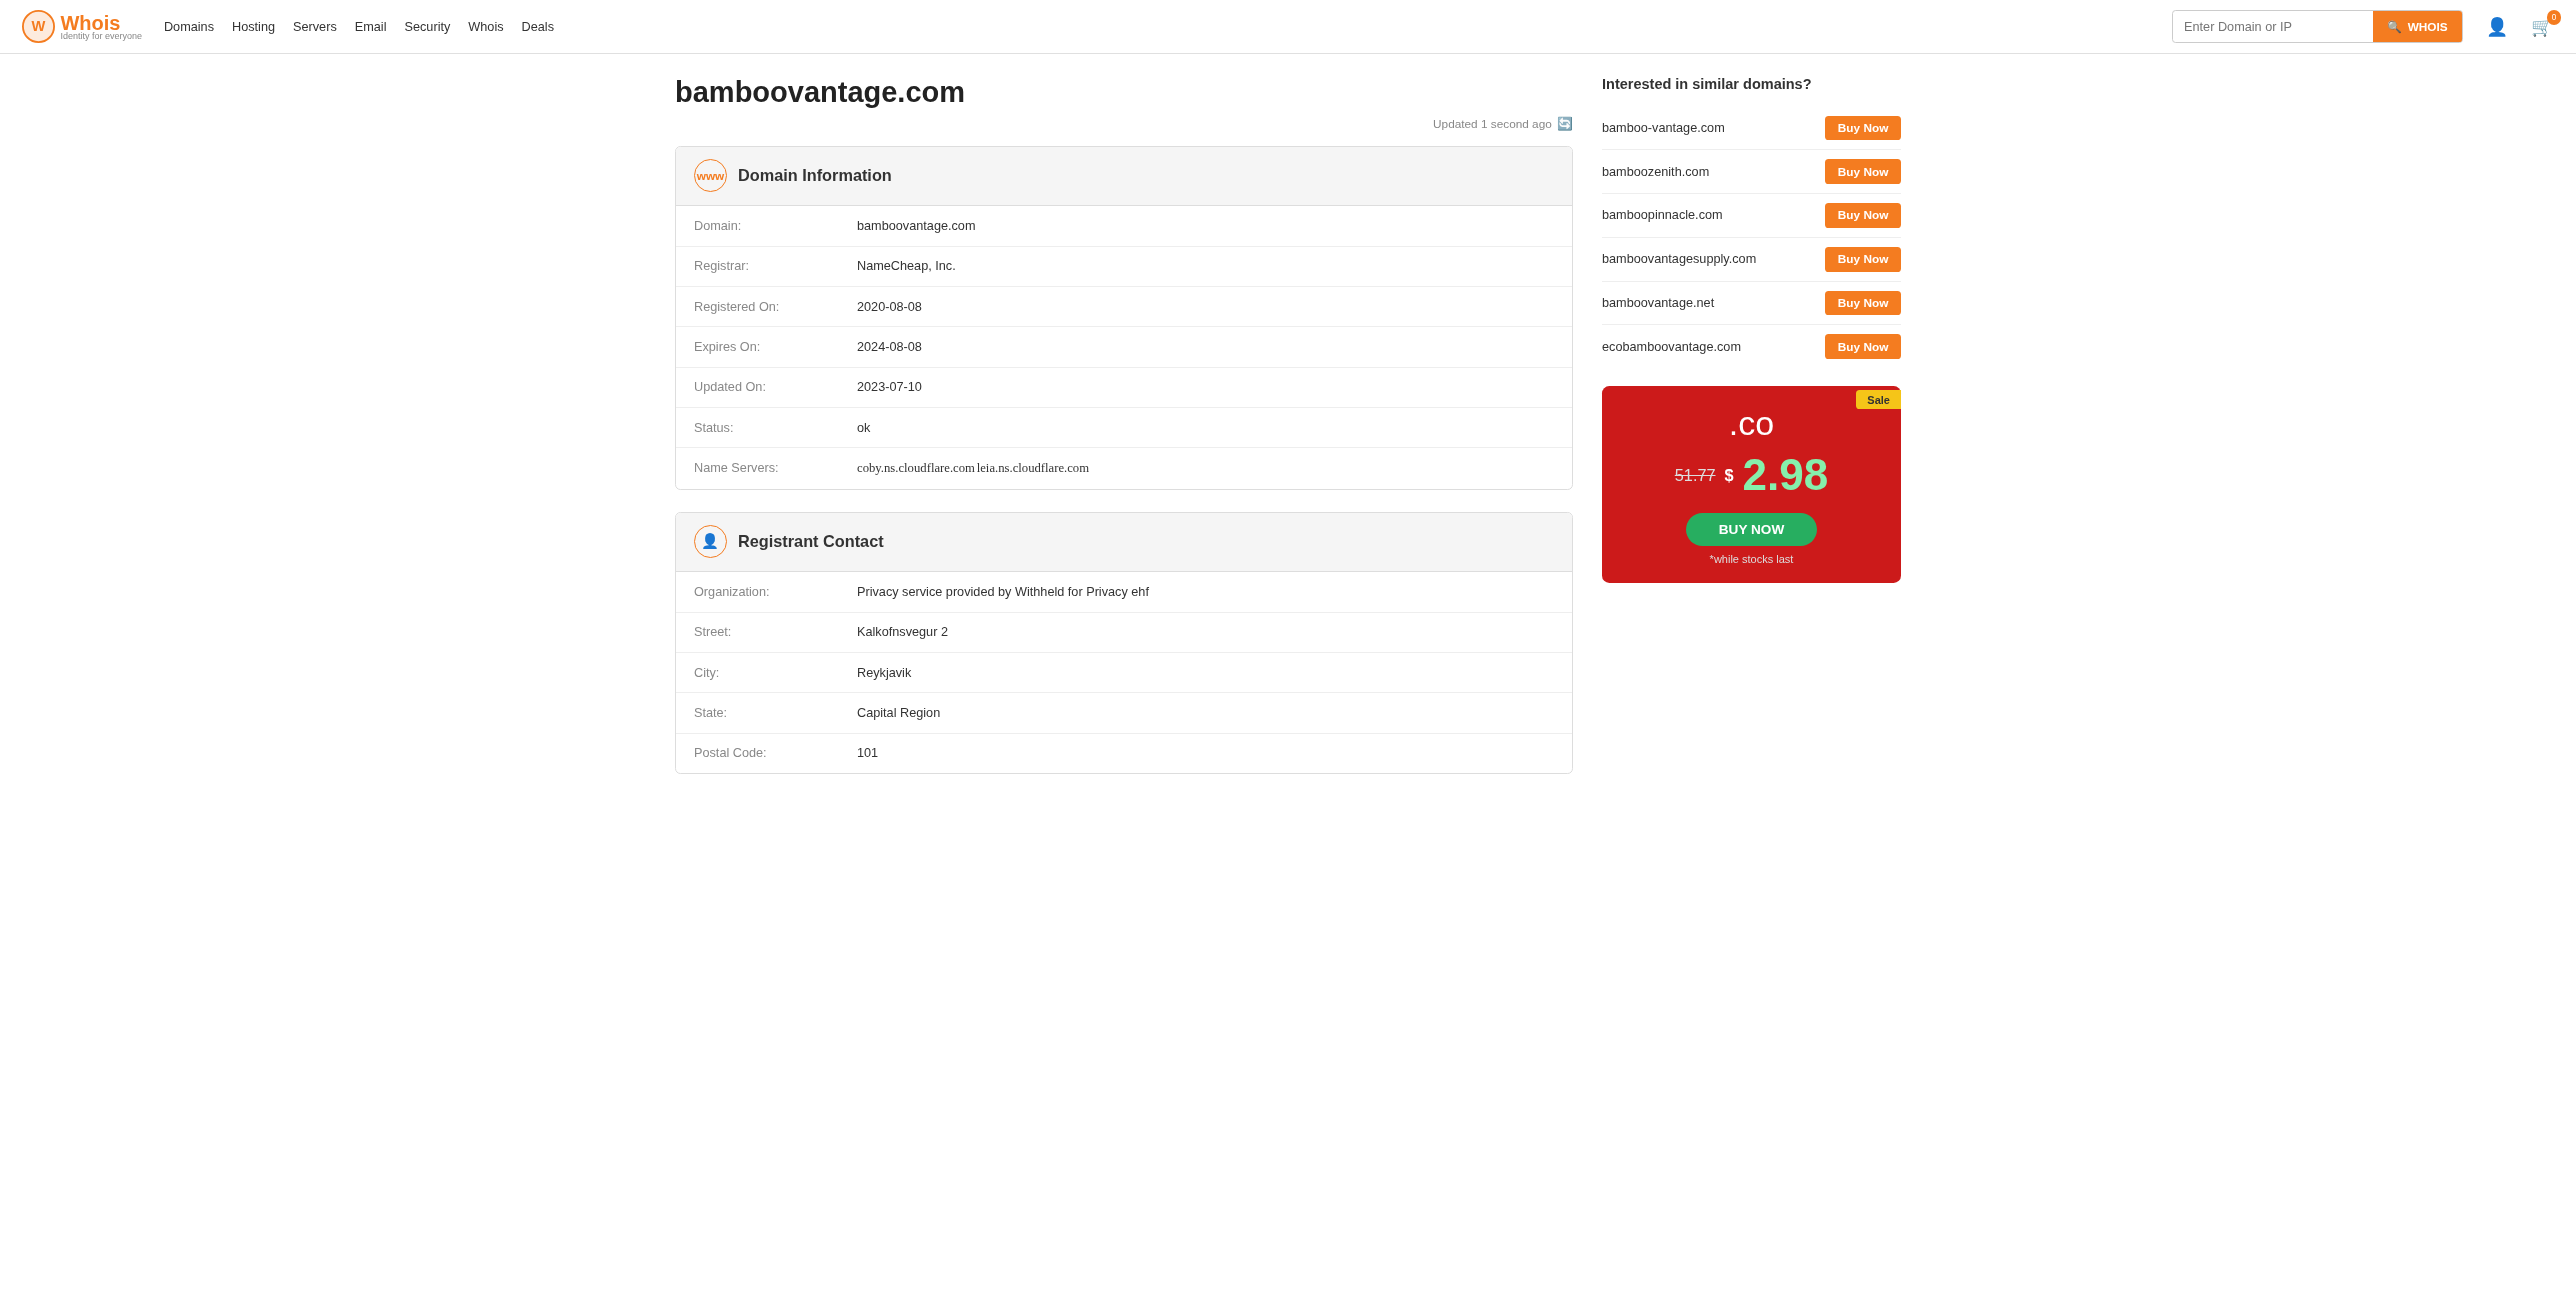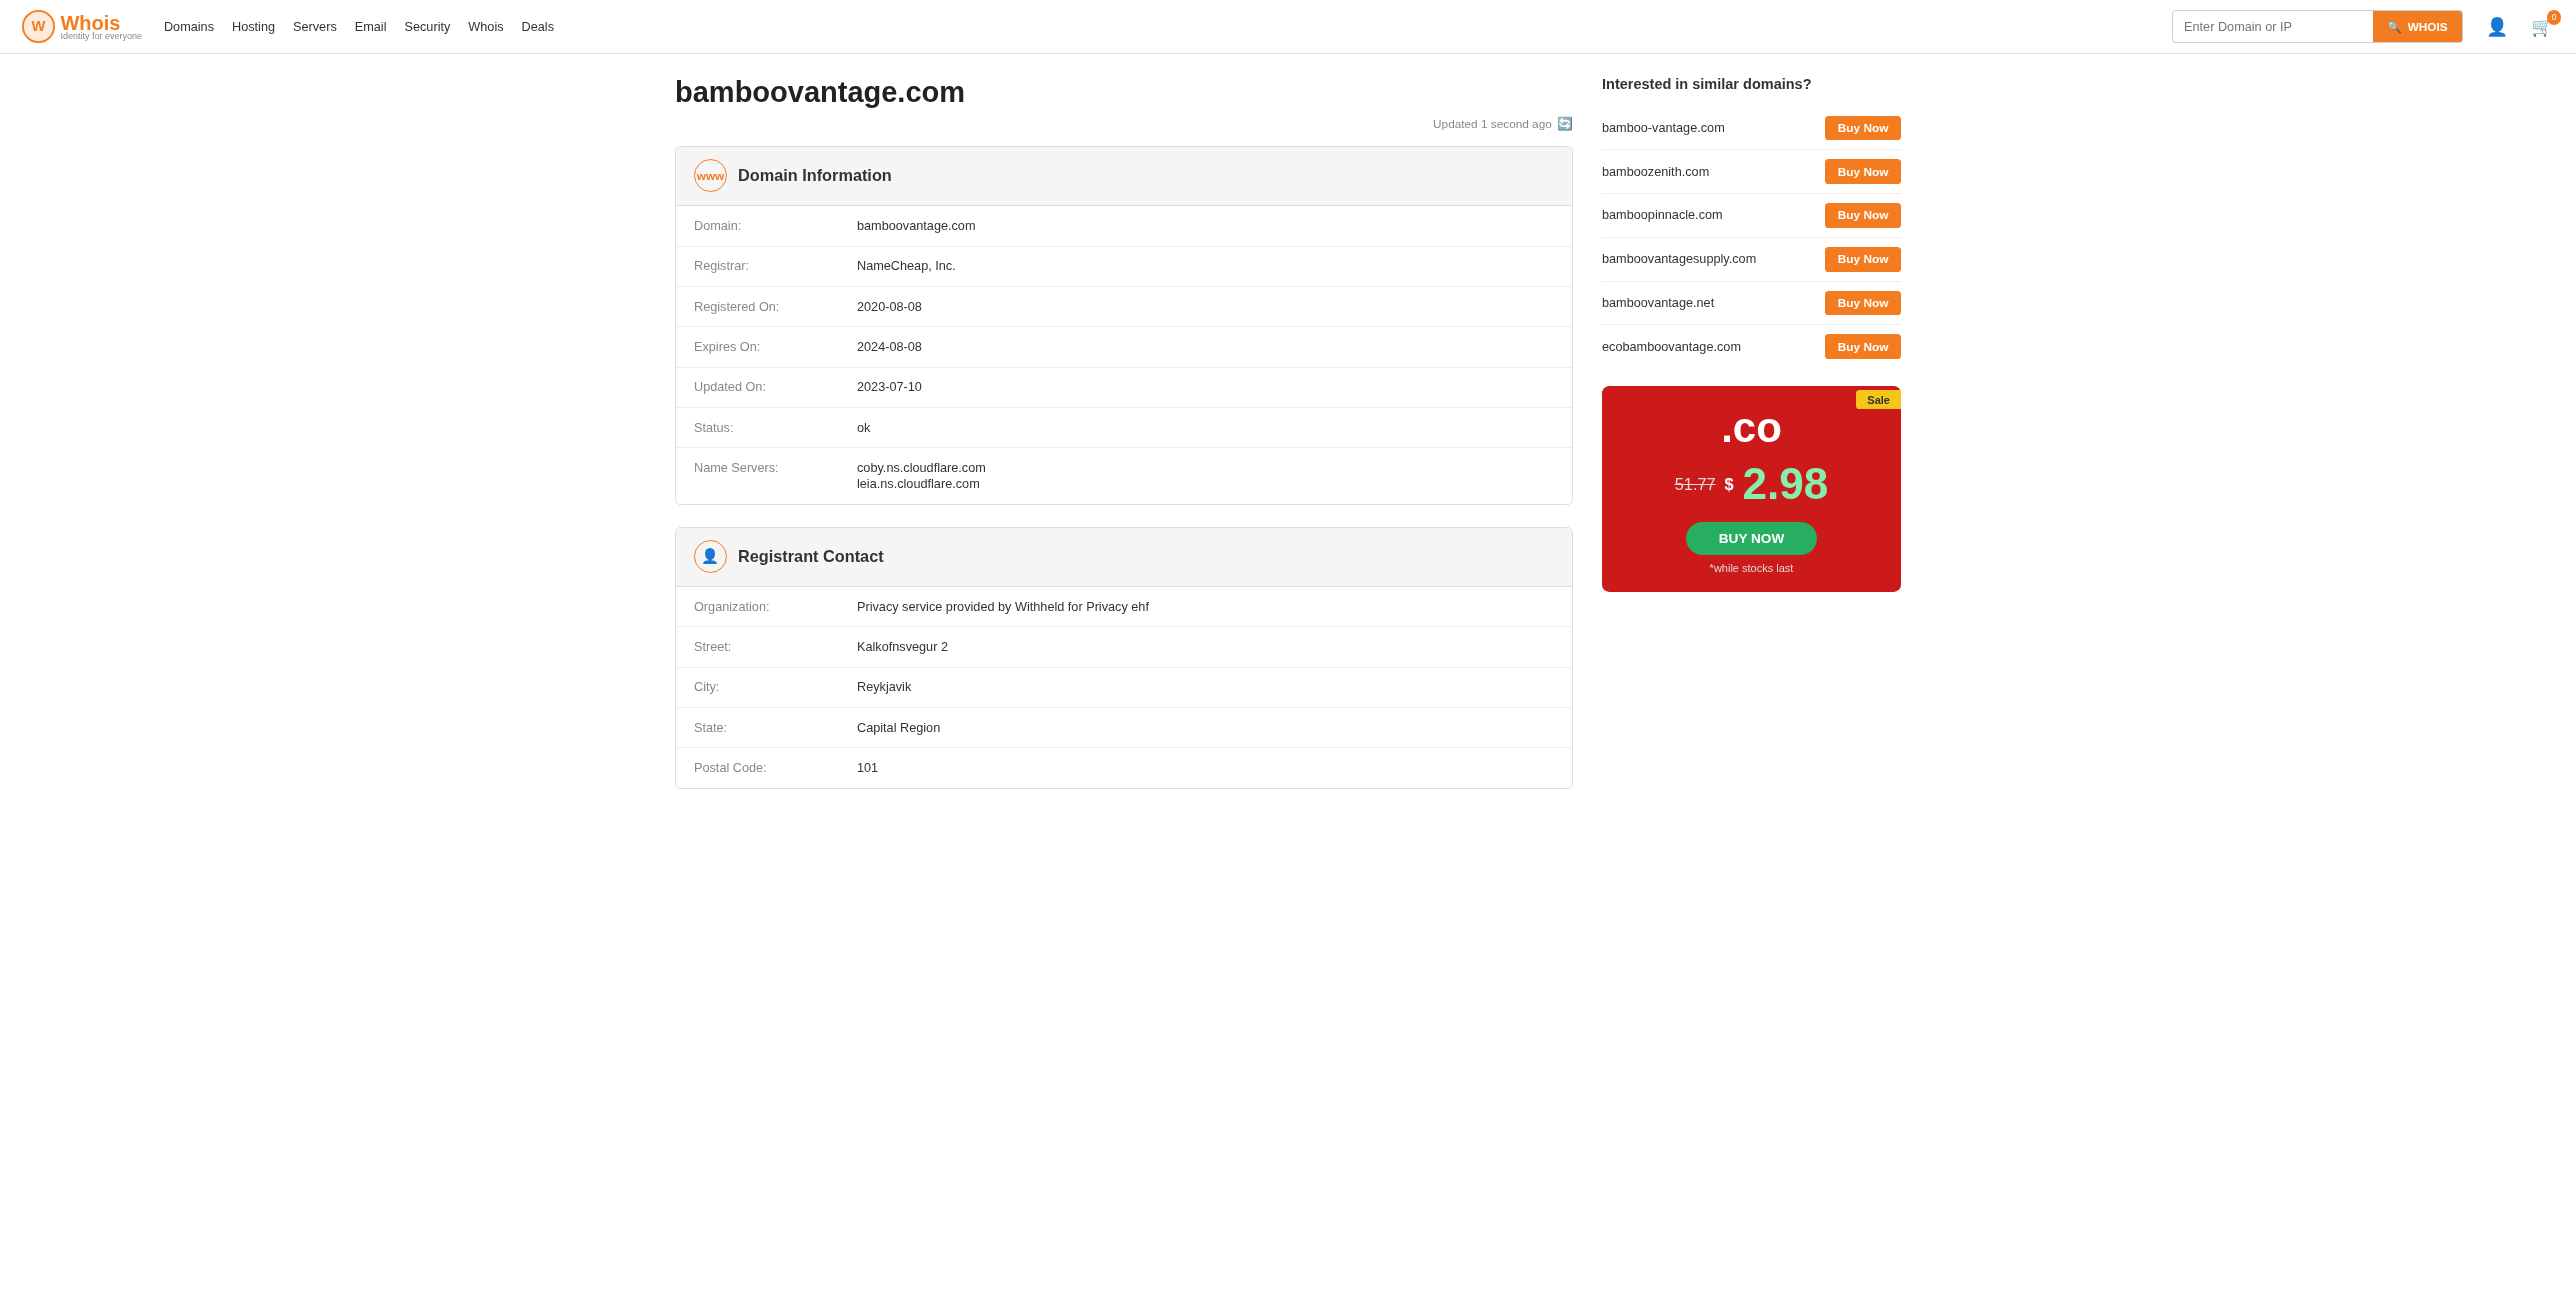--- a/index.html
+++ b/index.html
@@ -186,22 +186,23 @@
       color: #888;
       font-size: 12.7px;
       flex-shrink: 0;
     }
     .info-value {
       color: #333;
       font-size: 12.7px;
     }
     .info-value-stack {
       display: flex;
-      flex-direction: column;
+      flex-direction: row;
       gap: 1.8px;
+      font-family: Liberation Serif, serif;
     }
 
     
     .similar-domains-title {
       font-size: 14.5px;
       font-weight: bold;
       color: #333;
       margin-bottom: 14.5px;
     }
     .domain-row {
@@ -243,22 +244,22 @@
       top: 4px;
       right: 0;
       background: #f5c518;
       color: #333;
       font-weight: bold;
       font-size: 11px;
       padding: 3.6px 11px;
       border-radius: 3.6px 0 0 3.6px;
     }
     .sale-tld {
-      font-size: 42px;
-      font-weight: bold;
+      font-size: 34px;
+      font-weight: normal;
       color: #fff;
       margin-bottom: 7.3px;
     }
     .sale-price-row {
       display: flex;
       align-items: center;
       justify-content: center;
       gap: 9px;
       margin-bottom: 12.7px;
     }

